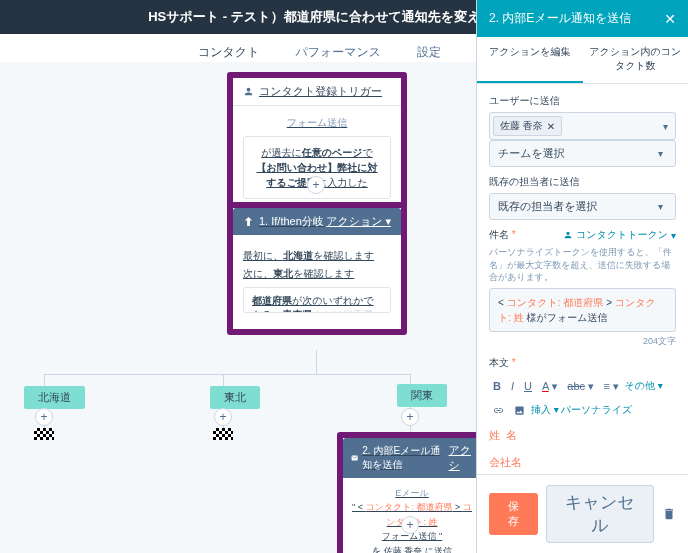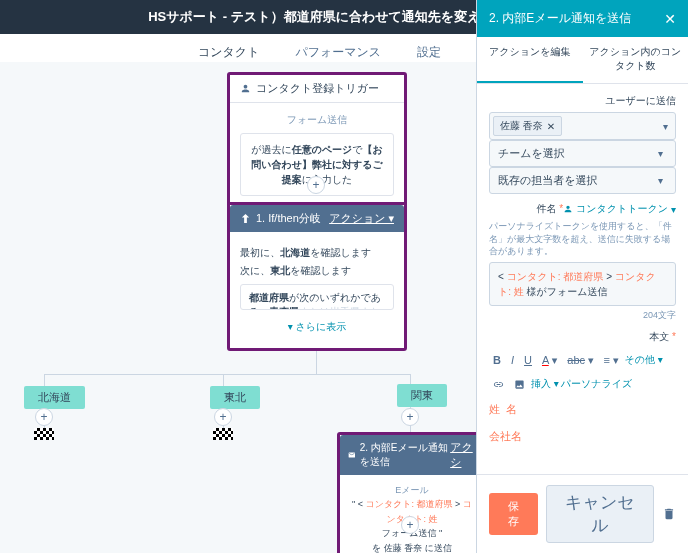--- a/index.html
+++ b/index.html
@@ -4,21 +4,21 @@
 <style>
 * { margin: 0; padding: 0; box-sizing: border-box; }
 body { font-family: -apple-system, BlinkMacSystemFont, "Segoe UI", sans-serif; font-size: 12px; color: #33475b; background: #f5f8fa; width: 688px; height: 553px; overflow: hidden; position: relative; }
 .topbar { background: #253342; color: #fff; height: 34px; display: flex; align-items: center; padding: 0 16px; }
 .topbar-title { font-weight: 600; font-size: 13px; color: #fff; margin: 0 auto; }
 .edit-icon { margin-left: 8px; }
 .tabs { background: #fff; border-bottom: 1px solid #dfe3eb; display: flex; padding-left: 180px; }
 .tab { padding: 10px 18px; font-size: 12px; color: #516f90; cursor: pointer; border-bottom: 2px solid transparent; }
 .tab.active { color: #33475b; border-bottom-color: #00a4bd; font-weight: 500; }
 .canvas { position: absolute; top: 62px; left: 0; right: 212px; bottom: 0; background: #f5f8fa; overflow: hidden; }
-.node { background: #fff; border: 3px solid #701a75; border-radius: 3px; position: absolute; }
+.node { background: #fff; border: 6px solid #701a75; border-radius: 3px; position: absolute; text-decoration: underline; }
 .node-header { background: #516f90; color: #fff; padding: 6px 10px; font-size: 11px; font-weight: 500; display: flex; align-items: center; border-radius: 3px 3px 0 0; }
 .node-header.light { background: #fff; color: #33475b; border-bottom: 1px solid #dfe3eb; }
 .node-body { padding: 10px; font-size: 11px; }
 .action-link { margin-left: auto; text-decoration: underline; font-size: 11px; }
 .trigger { width: 180px; left: 227px; top: 10px; }
 .trigger-box { border: 1px solid #dfe3eb; border-radius: 3px; padding: 8px; margin-top: 6px; font-size: 10px; text-align: center; line-height: 1.5; }
 .trigger-label { color: #7c98b6; font-size: 10px; text-align: center; }
 .branch { width: 180px; left: 227px; top: 140px; }
 .branch-item { border: 1px solid #dfe3eb; border-radius: 3px; padding: 6px 8px; margin: 6px 0; font-size: 10px; }
 .branch-label { font-size: 10px; margin: 4px 0; }
@@ -34,21 +34,21 @@
 .vline { width: 1px; }
 .hline { height: 1px; }
 
 .panel { position: absolute; right: 0; top: 0; width: 212px; height: 553px; background: #fff; border-left: 1px solid #cbd6e2; display: flex; flex-direction: column; z-index: 10; }
 .panel-header { background: #00a4bd; color: #fff; padding: 10px 12px; display: flex; align-items: center; justify-content: space-between; font-size: 12px; font-weight: 500; }
 .close-x { cursor: pointer; font-size: 14px; }
 .panel-tabs { display: flex; border-bottom: 1px solid #dfe3eb; }
 .panel-tab { flex: 1; padding: 8px 6px; font-size: 10px; text-align: center; cursor: pointer; border-bottom: 2px solid transparent; }
 .panel-tab.active { border-bottom-color: #00a4bd; }
 .panel-body { padding: 10px 12px; flex: 1; overflow-y: auto; }
-.field-label { font-size: 10px; color: #33475b; margin-bottom: 4px; margin-top: 8px; text-align: right; }
+.field-label { font-size: 10px; color: #33475b; margin-bottom: 4px; margin-top: 8px; }
 .required { color: #ff7a59; }
 .tag-input { border: 1px solid #cbd6e2; border-radius: 3px; padding: 3px; display: flex; align-items: center; background: #f5f8fa; justify-content: space-between; }
 .tag-chip { background: #eaf0f6; border: 1px solid #cbd6e2; padding: 2px 6px; border-radius: 2px; font-size: 10px; display: inline-flex; align-items: center; gap: 4px; }
 .chevron { color: #516f90; font-size: 10px; padding: 0 4px; }
 .select-box { border: 1px solid #cbd6e2; border-radius: 3px; padding: 5px 8px; background: #f5f8fa; font-size: 11px; display: flex; justify-content: space-between; align-items: center; }
 .token-link { color: #0091ae; font-size: 10px; float: right; display: flex; align-items: center; gap: 3px; }
 .help-text { font-size: 9px; color: #7c98b6; line-height: 1.4; margin: 4px 0; }
 .subject-box { border: 1px solid #cbd6e2; border-radius: 3px; padding: 6px 8px; background: #f5f8fa; font-size: 10px; line-height: 1.5; }
 .char-count { text-align: right; font-size: 9px; color: #7c98b6; margin-top: 3px; }
 .editor-toolbar { display: flex; flex-wrap: wrap; gap: 2px; padding: 4px 0; align-items: center; font-size: 11px; }
@@ -116,21 +116,20 @@
       <svg width="11" height="11" viewBox="0 0 24 24" fill="#fff" style="margin-right:5px">
           <path d="M12 2l-8 8h5v12h6V10h5z"></path>
         </svg>
       <span>1. If/then分岐</span>
       <span class="action-link">アクション ▾</span>
     </div>
     <div class="node-body">
       <div class="branch-label"><span>最初に、</span><b>北海道</b><span>を確認します</span></div>
       <div class="branch-label"><span>次に、</span><b>東北</b><span>を確認します</span></div>
       <div class="branch-item" style="max-height:26px; overflow:hidden;"><b>都道府県</b><span>が次のいずれかである：</span><b>青森県</b><span style="color:#cbd6e2">または岩手県または宮城県または秋田県</span></div>
-      <div class="show-more">▾ <span>さらに表示</span></div>
     </div>
   </div>
 
   <div class="chip" style="left:24px; top:324px;">北海道</div>
   <div class="chip" style="left:210px; top:324px;">東北</div>
   <div class="chip" style="left:397px; top:322px;">関東</div>
 
   <div class="add-btn" style="left:35px; top:346px;">+</div>
   <div class="add-btn" style="left:214px; top:346px;">+</div>
   <div class="add-btn" style="left:401px; top:346px;">+</div>
@@ -178,20 +177,21 @@
           <span>✕</span>
         </span>
       <span class="chevron">▾</span>
     </div>
 
     <div class="select-box">
       <span>チームを選択</span>
         <span class="chevron">▾</span>
     </div>
 
+    <div class="field-label">既存の担当者に送信</div>
     <div class="select-box">
       <span>既存の担当者を選択</span>
         <span class="chevron">▾</span>
     </div>
 
     <div class="field-label">
       <span>件名</span> <span class="required">*</span>
       <span class="token-link">
         <svg width="10" height="10" viewBox="0 0 24 24" fill="#0091ae">
             <path d="M12 12c2.21 0 4-1.79 4-4s-1.79-4-4-4-4 1.79-4 4 1.79 4 4 4zm0 2c-2.67 0-8 1.34-8 4v2h16v-2c0-2.66-5.33-4-8-4z"></path>

